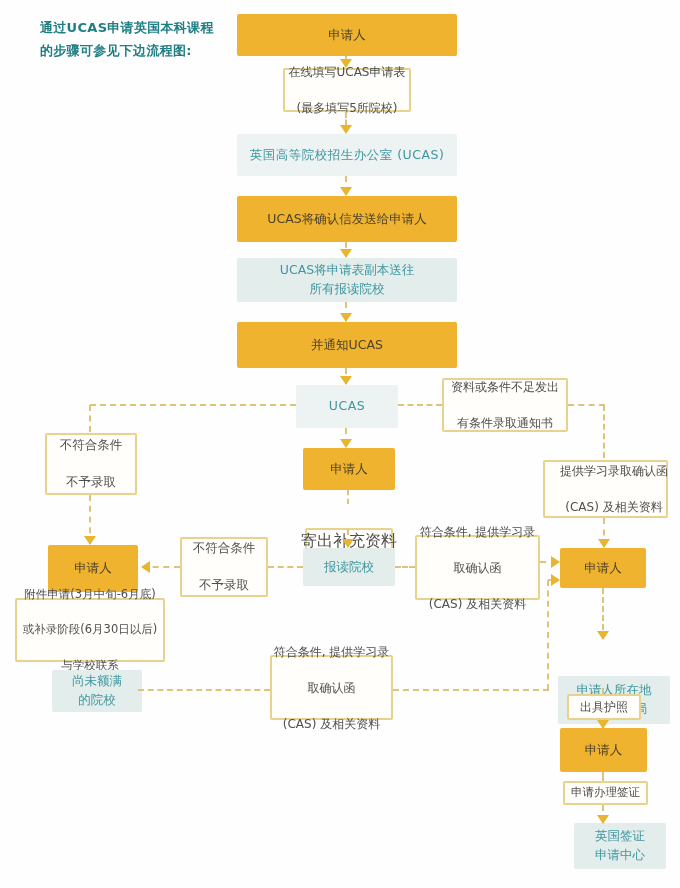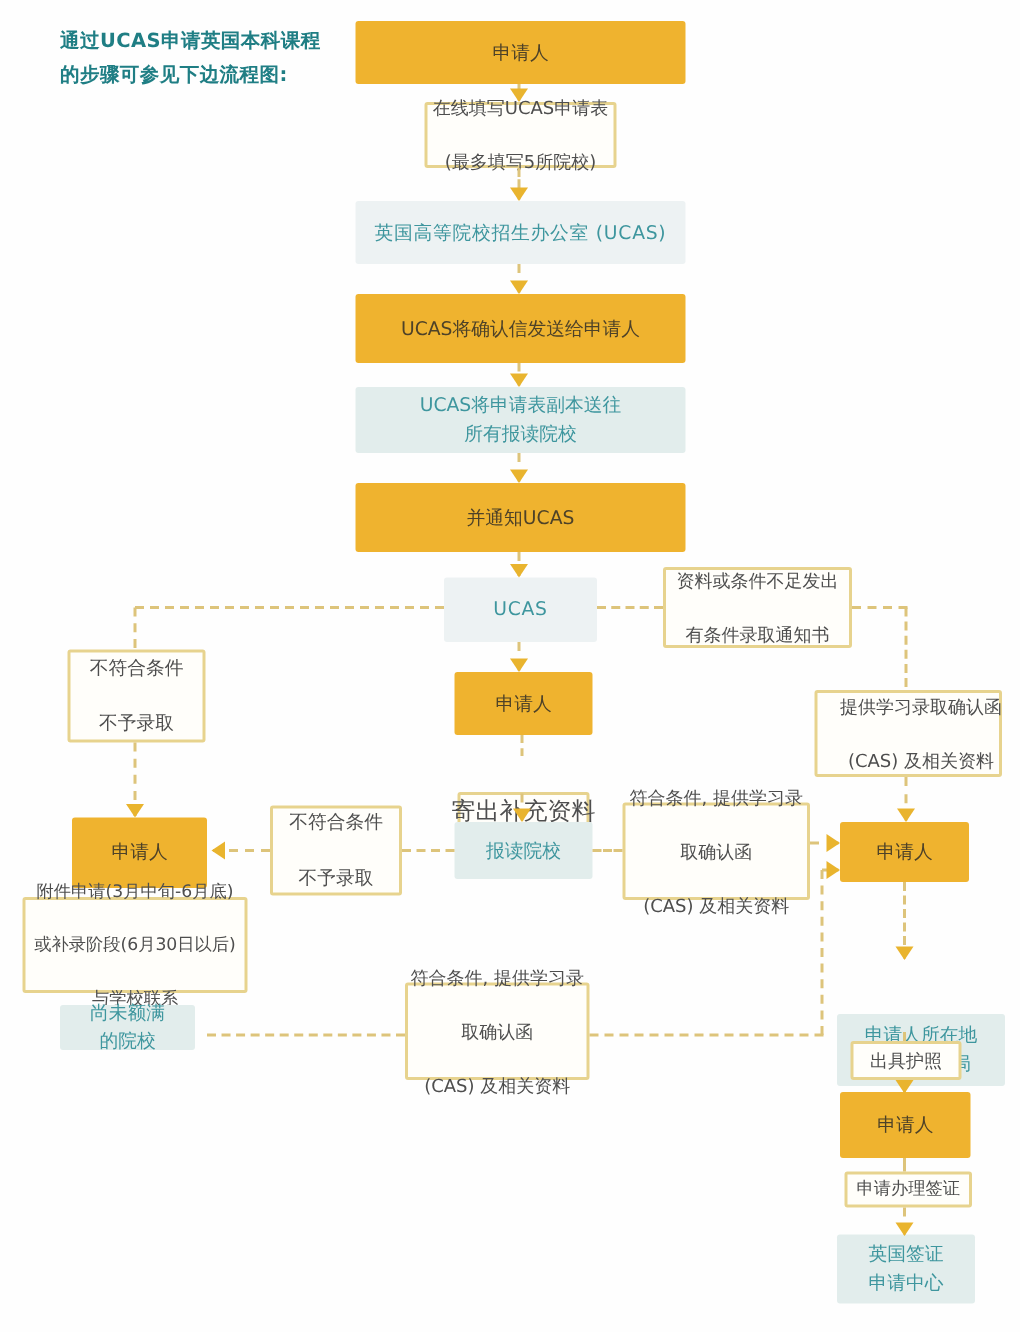--- a/index.html
+++ b/index.html
@@ -69,21 +69,21 @@
       <div class="nline">不予录取</div>
     </div>
     <div class="node solid" style="left: 48px; top: 545px; width: 90px; height: 47px;">
       <div class="nline">申请人</div>
     </div>
     <div class="node outline" style="left: 15px; top: 598px; width: 150px; height: 64px; font-size: 11.5px;">
       <div class="nline">附件申请(3月中旬-6月底)</div>
       <div class="nline">或补录阶段(6月30日以后)</div>
       <div class="nline">与学校联系</div>
     </div>
-    <div class="node tint" style="left: 40px; top: 670px; width: 90px; height: 30px;">
+    <div class="node tint" style="left: 52px; top: 670px; width: 90px; height: 42px;">
       <div class="nline">尚未额满</div>
       <div class="nline">的院校</div>
     </div>
     <div class="node outline" style="left: 180px; top: 537px; width: 88px; height: 60px;">
       <div class="nline">不符合条件</div>
       <div class="nline">不予录取</div>
     </div>
     <div class="node outline" style="left: 442px; top: 378px; width: 126px; height: 54px; font-size: 12px;">
       <div class="nline">资料或条件不足发出</div>
       <div class="nline">有条件录取通知书</div>
@@ -111,21 +111,21 @@
     </div>
     <div class="node outline" style="left: 567px; top: 694px; width: 74px; height: 26px; font-size: 12px;">
       <div class="nline">出具护照</div>
     </div>
     <div class="node solid" style="left: 560px; top: 728px; width: 87px; height: 44px;">
       <div class="nline">申请人</div>
     </div>
     <div class="node outline" style="left: 563px; top: 781px; width: 85px; height: 24px; font-size: 11.5px;">
       <div class="nline">申请办理签证</div>
     </div>
-    <div class="node tint" style="left: 558px; top: 823px; width: 92px; height: 46px;">
+    <div class="node tint" style="left: 574px; top: 823px; width: 92px; height: 46px;">
       <div class="nline">英国签证</div>
       <div class="nline">申请中心</div>
     </div>
     <div class="conn" style="left: 345px; top: 56px; height: 11px; border-left: 2px dashed rgb(221, 196, 123);"></div>
     <div class="ah ah-down" style="left: 340px; top: 59px;"></div>
     <div class="conn" style="left: 345px; top: 112px; height: 21px; border-left: 2px dashed rgb(221, 196, 123);"></div>
     <div class="ah ah-down" style="left: 340px; top: 125px;"></div>
     <div class="conn" style="left: 345px; top: 176px; height: 19px; border-left: 2px dashed rgb(221, 196, 123);"></div>
     <div class="ah ah-down" style="left: 340px; top: 187px;"></div>
     <div class="conn" style="left: 345px; top: 242px; height: 15px; border-left: 2px dashed rgb(221, 196, 123);"></div>

